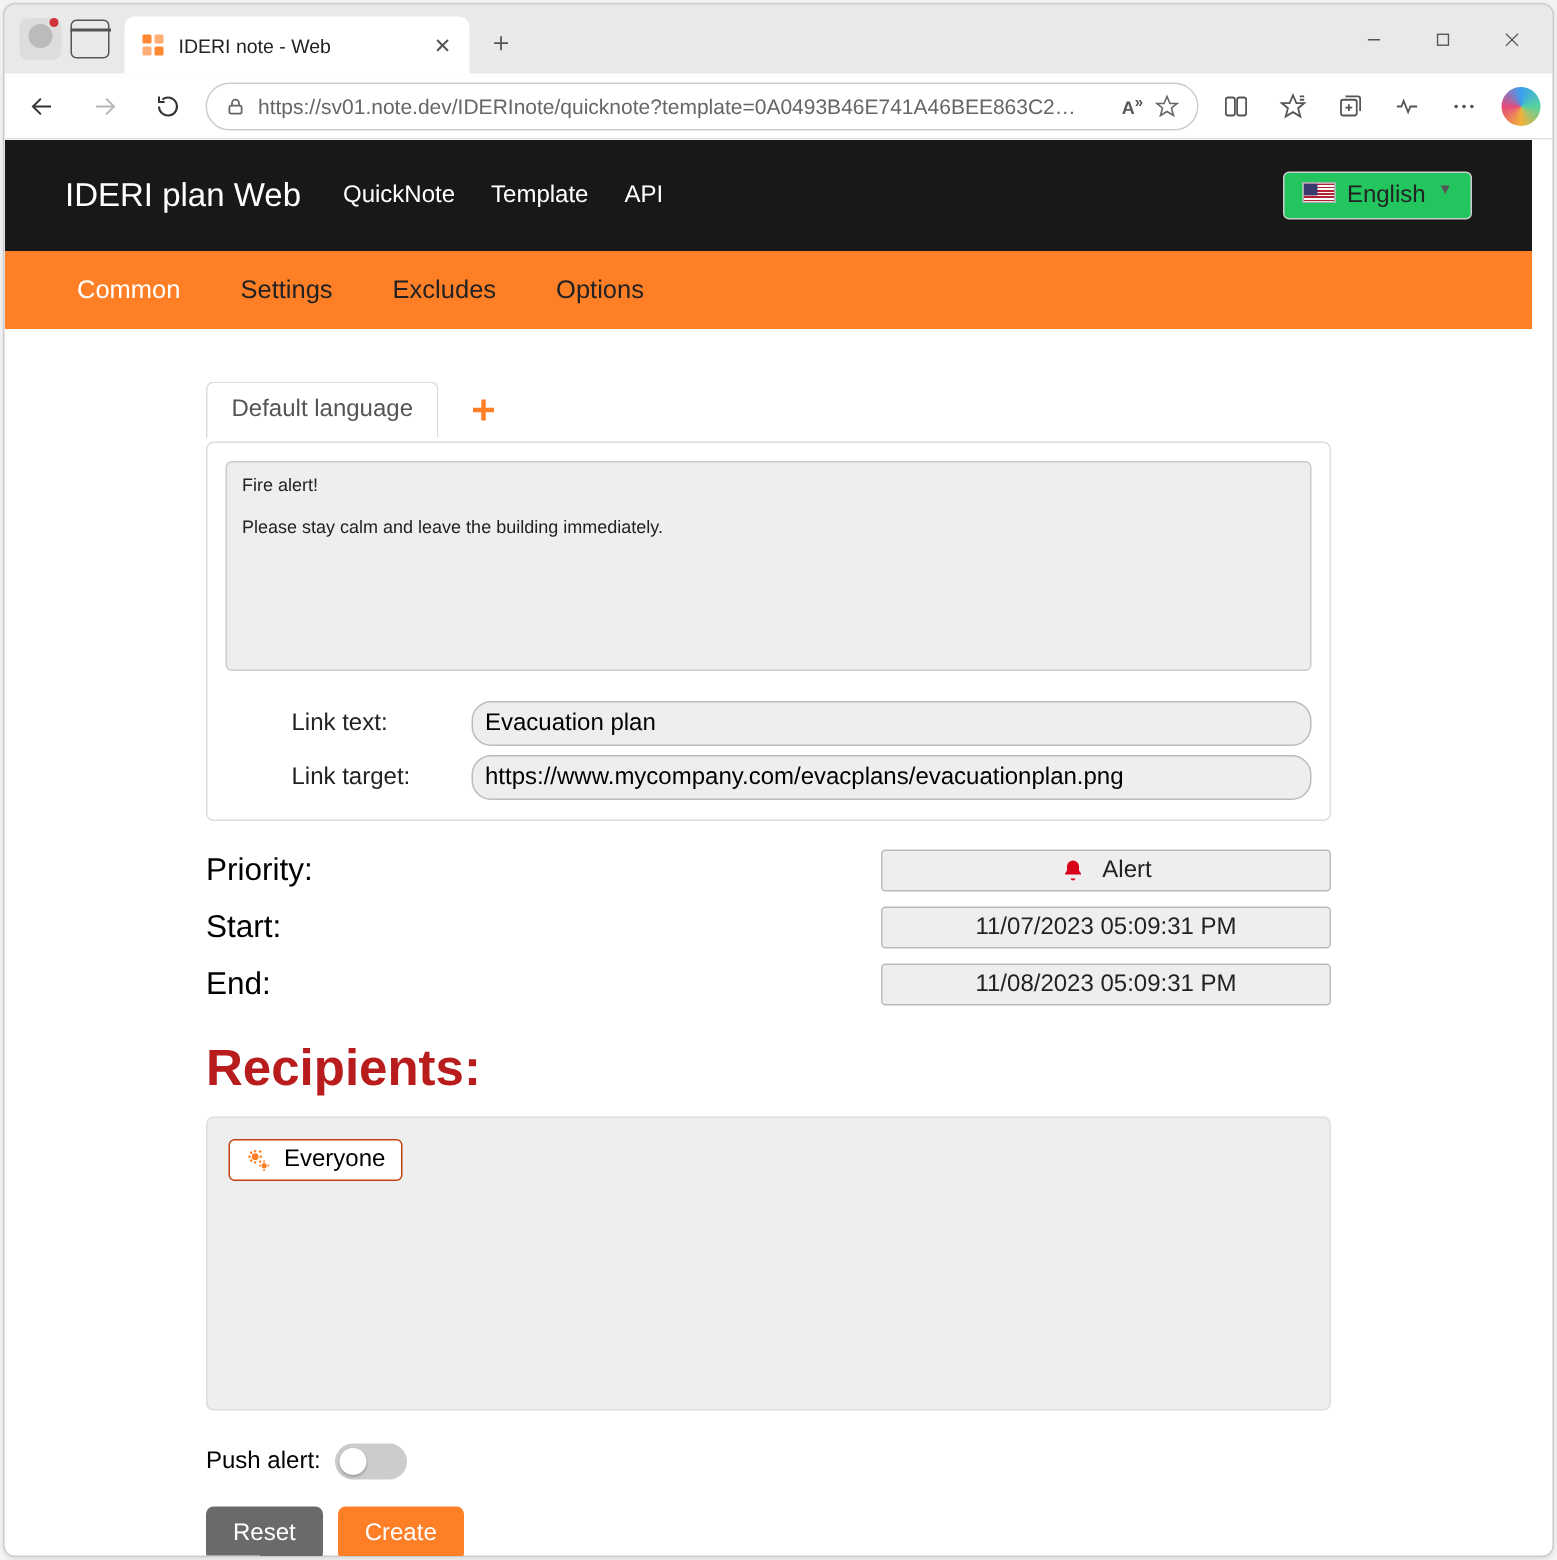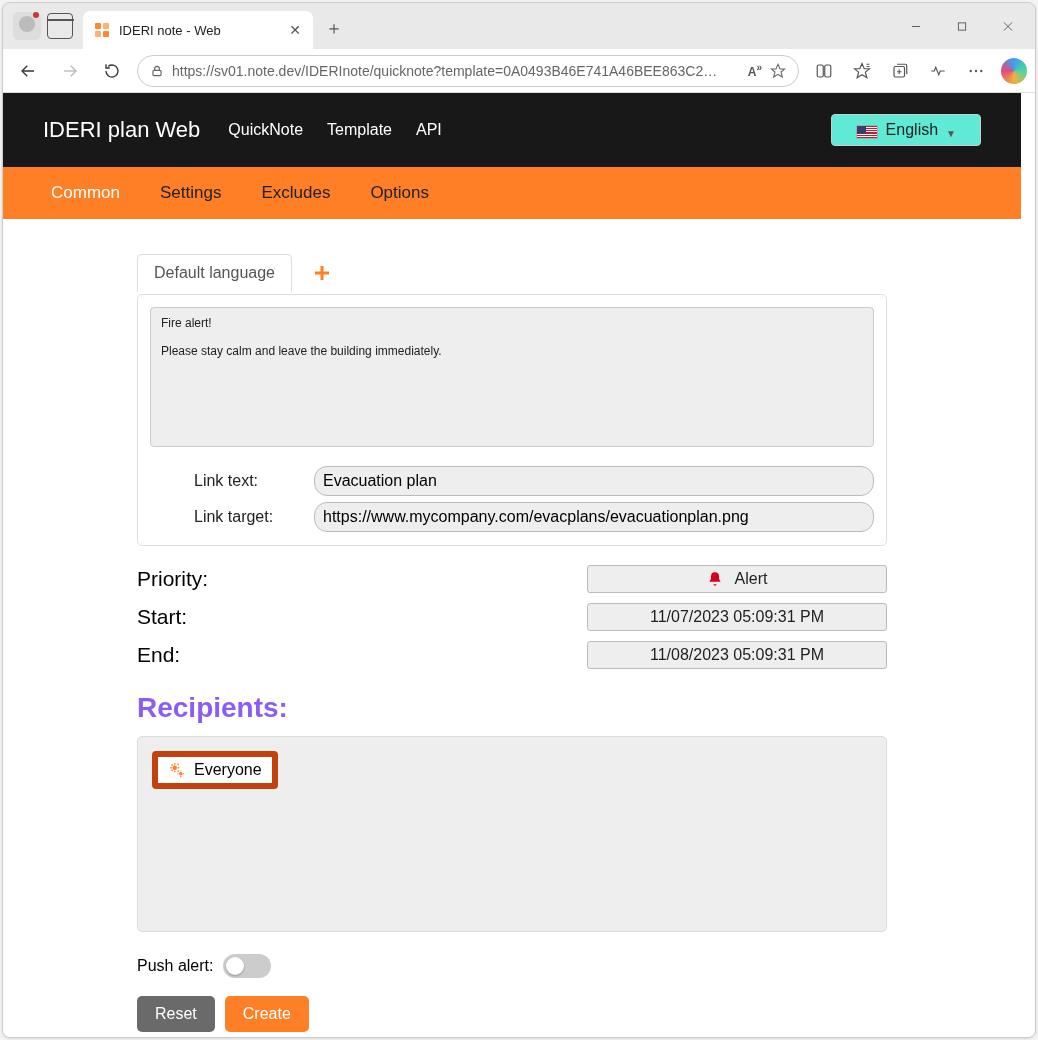--- a/index.html
+++ b/index.html
@@ -39,21 +39,21 @@
   .viewport { flex:1; background:#fff; position:relative; overflow:hidden; }
   .page-scroll { position:absolute; inset:0; overflow-y:scroll; scrollbar-gutter: stable; }
   .page-scroll::-webkit-scrollbar { width:14px; }
   .page-scroll::-webkit-scrollbar-thumb { background:#c8c8c8; border-radius:7px; }
   .page-scroll::-webkit-scrollbar-track { background:#f1f1f1; }
 
   .app-header { background:#181818; color:#fff; height:74px; display:flex; align-items:center; padding:0 40px; }
   .brand { font-size:22px; font-weight:400; margin-right:28px; }
   .top-nav { display:flex; gap:24px; font-size:16px; }
   .top-nav a { color:#fff; text-decoration:none;text-align:center; }
-  .lang-btn { margin-left:auto; background:#5eead4; color:#222; border:1px solid #ccc; border-radius:4px; padding:6px 24px; display:flex; align-items:flex-end; gap:8px; font-size:16px;}
+  .lang-btn { margin-left:auto; background:#22c55e; color:#222; border:1px solid #ccc; border-radius:4px; padding:6px 12px; display:flex; align-items:flex-start; gap:8px; font-size:16px;}
   .flag { width:22px; height:14px; position:relative; background:#fff; border:0.5px solid #aaa; overflow:hidden; }
   .flag .stripes { position:absolute; inset:0; background: repeating-linear-gradient(#b22234 0 1.08px,#fff 1.08px 2.16px); }
   .flag .canton { position:absolute; left:0; top:0; width:9px; height:7.5px; background:#3c3b6e; }
 
   .sub-nav { background:#ff7f27; height:52px; display:flex; align-items:center; padding:0 48px; gap:40px; font-size:17px; }
   .sub-nav a { color:#222; text-decoration:none; }
   .sub-nav a.active { color:#fff; }
 
   .content { max-width: 770px; margin: 32px auto 40px; padding: 0 10px; }
   .card { border:1px solid #ddd; border-radius:5px; }
@@ -67,23 +67,23 @@
   .card .pad-bottom { height:10px; }
 
   .meta-rows { margin-top:14px; }
   .meta-row { display:flex; align-items:center; height:38px; }
   .meta-row .label { font-size:21px; flex:1; }
   .meta-row .ctl { width:300px; }
   .prio-pill { width:100%; height:28px; border:1px solid #bbb; border-radius:3px; background:#eee; display:flex; align-items:center; justify-content:center; gap:12px; color:#222;}
   .prio-pill .bell { color:#d9001b; }
   .dt-input { width:100%; height:28px; border:1px solid #bbb; border-radius:3px; background:#eee; text-align:center; font-size:16px; color:#222; display:flex; align-items:center; justify-content:center;}
 
-  .section-title { font-size:28px; color:#8b5cf6; margin:18px 0 12px; }
+  .section-title { font-size:34px; color:#b91c1c; margin:18px 0 12px; }
   .recipients-box { border:1px solid #ddd; border-radius:5px; background:#eee; min-height:196px; padding:14px; }
-  .chip { display:inline-flex; align-items:flex-end; gap:8px; background:#fff; border:6px solid #c2410c; border-radius:4px; padding:4px 10px; font-size:16px;}
+  .chip { display:inline-flex; align-items:flex-end; gap:8px; background:#fff; border:1px solid #c2410c; border-radius:4px; padding:4px 10px; font-size:16px;}
   .chip .gear { color:#ff7f27; }
 
   .push-row { display:flex; align-items:center; gap:10px; margin:22px 0 18px; font-size:16px;}
   .toggle { width:48px; height:24px; background:#ccc; border-radius:12px; position:relative;}
   .toggle::after { content:""; position:absolute; left:3px; top:3px; width:18px; height:18px; border-radius:50%; background:#fff; box-shadow:0 1px 2px rgba(0,0,0,0.3);}
 
   .btn-row { display:flex; gap:10px; }
   .btn { border:none; border-radius:5px; padding:9px 18px; font-size:16px; cursor:pointer;}
   .btn.reset { background:#6a6a6a; color:#fff; }
   .btn.create { background:#ff7f27; color:#fff; }

